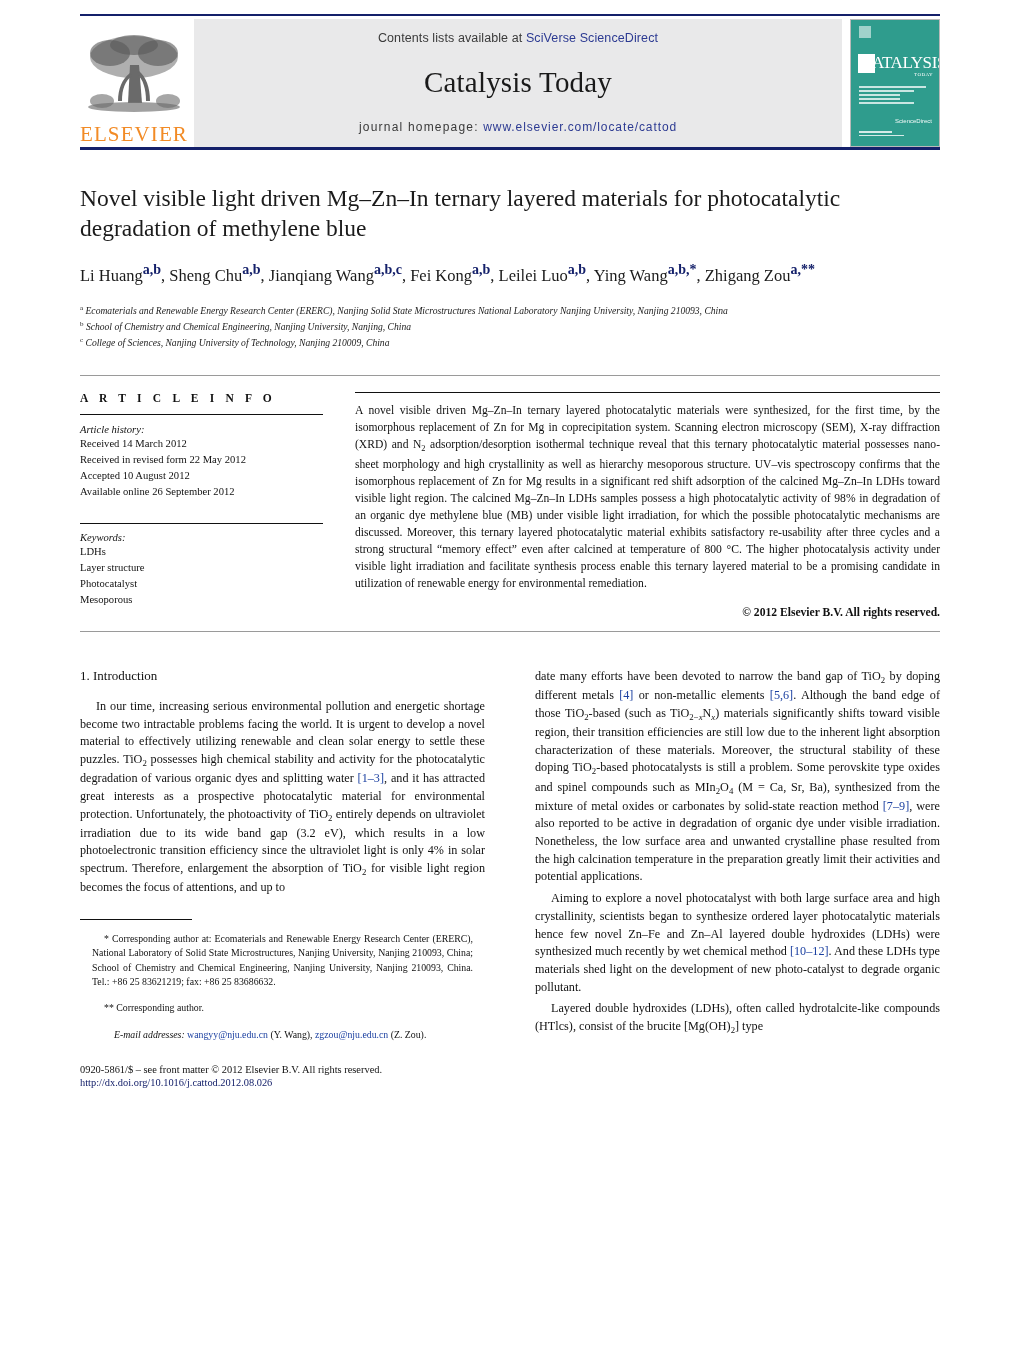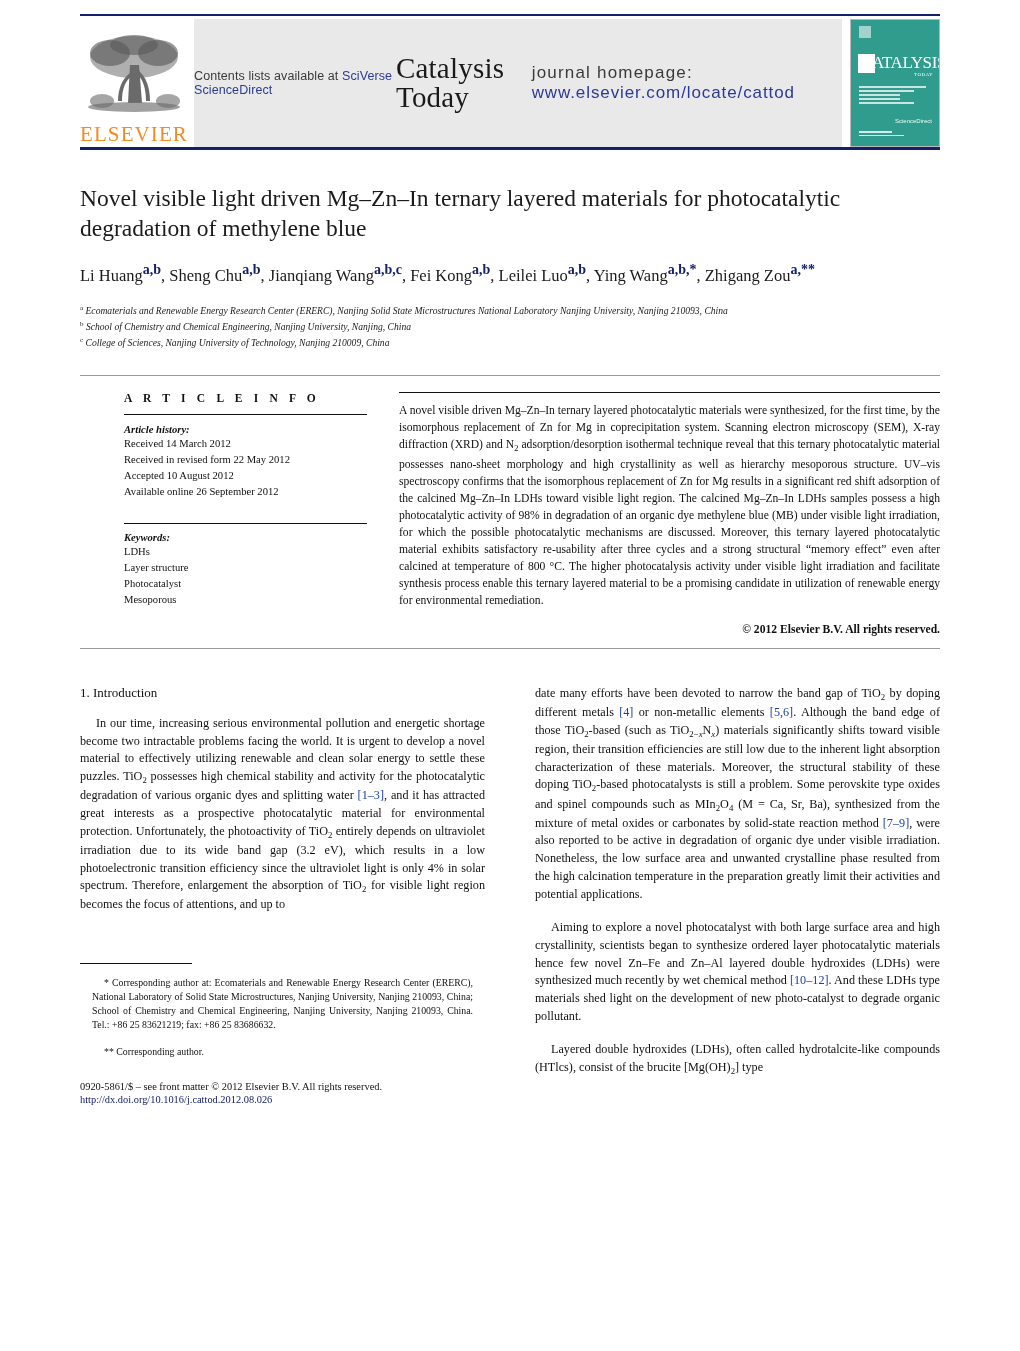--- a/index.html
+++ b/index.html
@@ -61,21 +61,21 @@
     font-size: 21px;
     letter-spacing: 1.1px;
     color: #f28b26;
     line-height: 1;
     margin-top: 1px;
   }
   .journal-band {
     flex: 1 1 auto;
     background: #e9e9ea;
     display: flex;
-    flex-direction: row;
+    flex-direction: column;
     align-items: center;
     justify-content: space-between;
     padding: 12px 0 13px 0;
     margin: 0 8px 0 6px;
   }
   .contents-line {
     font-family: "Liberation Sans", sans-serif;
     font-size: 12.5px;
     color: #3a3a3a;
     letter-spacing: .1px;
@@ -86,21 +86,21 @@
   }
   .journal-title {
     font-family: "Liberation Serif", serif;
     font-size: 29px;
     color: #1a1a1a;
     line-height: 1;
     letter-spacing: .2px;
   }
   .homepage-line {
     font-family: "Liberation Sans", sans-serif;
-    font-size: 17px;
+    font-size: 12px;
     color: #3a3a3a;
     letter-spacing: 1.2px;
   }
   .homepage-line .hp-url { color: #2c3a92; letter-spacing: .9px; }
 
   .cover {
     width: 88px;
     flex: 0 0 88px;
     border: 1px solid #b9b9b9;
     background: #2f9c8d;
@@ -182,37 +182,37 @@
   
   .info-rule-top {
     margin: 24px 80px 0 80px;
     border-top: 1px solid #9a9a9a;
   }
   .info-area {
     margin: 16px 80px 0 80px;
     display: flex;
     align-items: flex-start;
   }
-  .col-info { width: 243px; flex: 0 0 243px; margin-left: 44px; }
+  .col-info { width: 243px; flex: 0 0 243px; }
   .col-gap  { width: 32px; flex: 0 0 32px; }
   .col-abs  { flex: 1 1 auto; }
 
   .sect-head {
     font-family: "Liberation Serif", serif;
     font-size: 11.5px;
     font-weight: bold;
     letter-spacing: 4.2px;
     color: #111;
     margin-bottom: 10px;
   }
   .thin-rule { border-top: 1.6px solid #111; margin-bottom: 9px; }
 
   .info-label {
     font-family: "Liberation Serif", serif;
-    font-style: italic; font-weight: bold;
+    font-style: italic; font-weight: normal;
     font-size: 10.6px; color: #111; margin-bottom: 1px;
   }
   .info-line {
     font-family: "Liberation Serif", serif;
     font-size: 10.6px; line-height: 1.52; color: #111;
   }
   .kw-block { margin-top: 22px; }
   .kw-rule { border-top: 1.6px solid #111; margin-bottom: 8px; }
 
   .abs-text {
@@ -252,21 +252,21 @@
   }
   .para {
     font-family: "Liberation Serif", serif;
     font-size: 12.2px;
     line-height: 1.45;
     text-align: justify;
     color: #111;
     margin: 0;
     text-indent: 16px;
   }
-  .para + .para { margin-top: 16px; }
+  .para + .para { margin-top: 4px; }
   .ref-blue { color: #1a3fa0; }
 
   
   .fn-wrap { position: absolute; left: 0; bottom: 0; width: 405px; }
   .fn-rule { width: 112px; border-top: 1px solid #111; margin-bottom: 7px; }
   .fn {
     font-family: "Liberation Serif", serif;
     font-size: 9.8px;
     line-height: 1.46;
     color: #111;
@@ -398,20 +398,27 @@
   <div class="body-cols">
 
     <div class="bcol" style="height:420px">
       <h2 class="sec-title">1.  Introduction</h2>
       <p class="para">In our time, increasing serious environmental pollution and energetic shortage become two intractable problems facing the world. It is urgent to develop a novel material to effectively utilizing renewable and clean solar energy to settle these puzzles. TiO<sub>2</sub> possesses high chemical stability and activity for the photocatalytic degradation of various organic dyes and splitting water <span class="ref-blue">[1–3]</span>, and it has attracted great interests as a prospective photocatalytic material for environmental protection. Unfortunately, the photoactivity of TiO<sub>2</sub> entirely depends on ultraviolet irradiation due to its wide band gap (3.2 eV), which results in a low photoelectronic transition efficiency since the ultraviolet light is only 4% in solar spectrum. Therefore, enlargement the absorption of TiO<sub>2</sub> for visible light region becomes the focus of attentions, and up to</p>
 
       <div class="fn-wrap">
         <div class="fn-rule"></div>
         <p class="fn indent1">* Corresponding author at: Ecomaterials and Renewable Energy Research Center (ERERC), National Laboratory of Solid State Microstructures, Nanjing University, Nanjing 210093, China; School of Chemistry and Chemical Engineering, Nanjing University, Nanjing 210093, China. Tel.: +86 25 83621219; fax: +86 25 83686632.</p>
         <p class="fn indent1">** Corresponding author.</p>
+        <p class="fn fn-email">
+          <i class="ital">E-mail addresses:</i>
+          <span class="mail">wangyy@nju.edu.cn</span>
+          <span>(Y. Wang),</span>
+          <span class="mail">zgzou@nju.edu.cn</span>
+          <span>(Z. Zou).</span>
+        </p>
         <div class="issn-block">
           <div class="issn">0920-5861/$ – see front matter © 2012 Elsevier B.V. All rights reserved.</div>
           <div class="doi">http://dx.doi.org/10.1016/j.cattod.2012.08.026</div>
         </div>
       </div>
     </div>
 
     <div class="bgap"></div>
 
     <div class="bcol">

